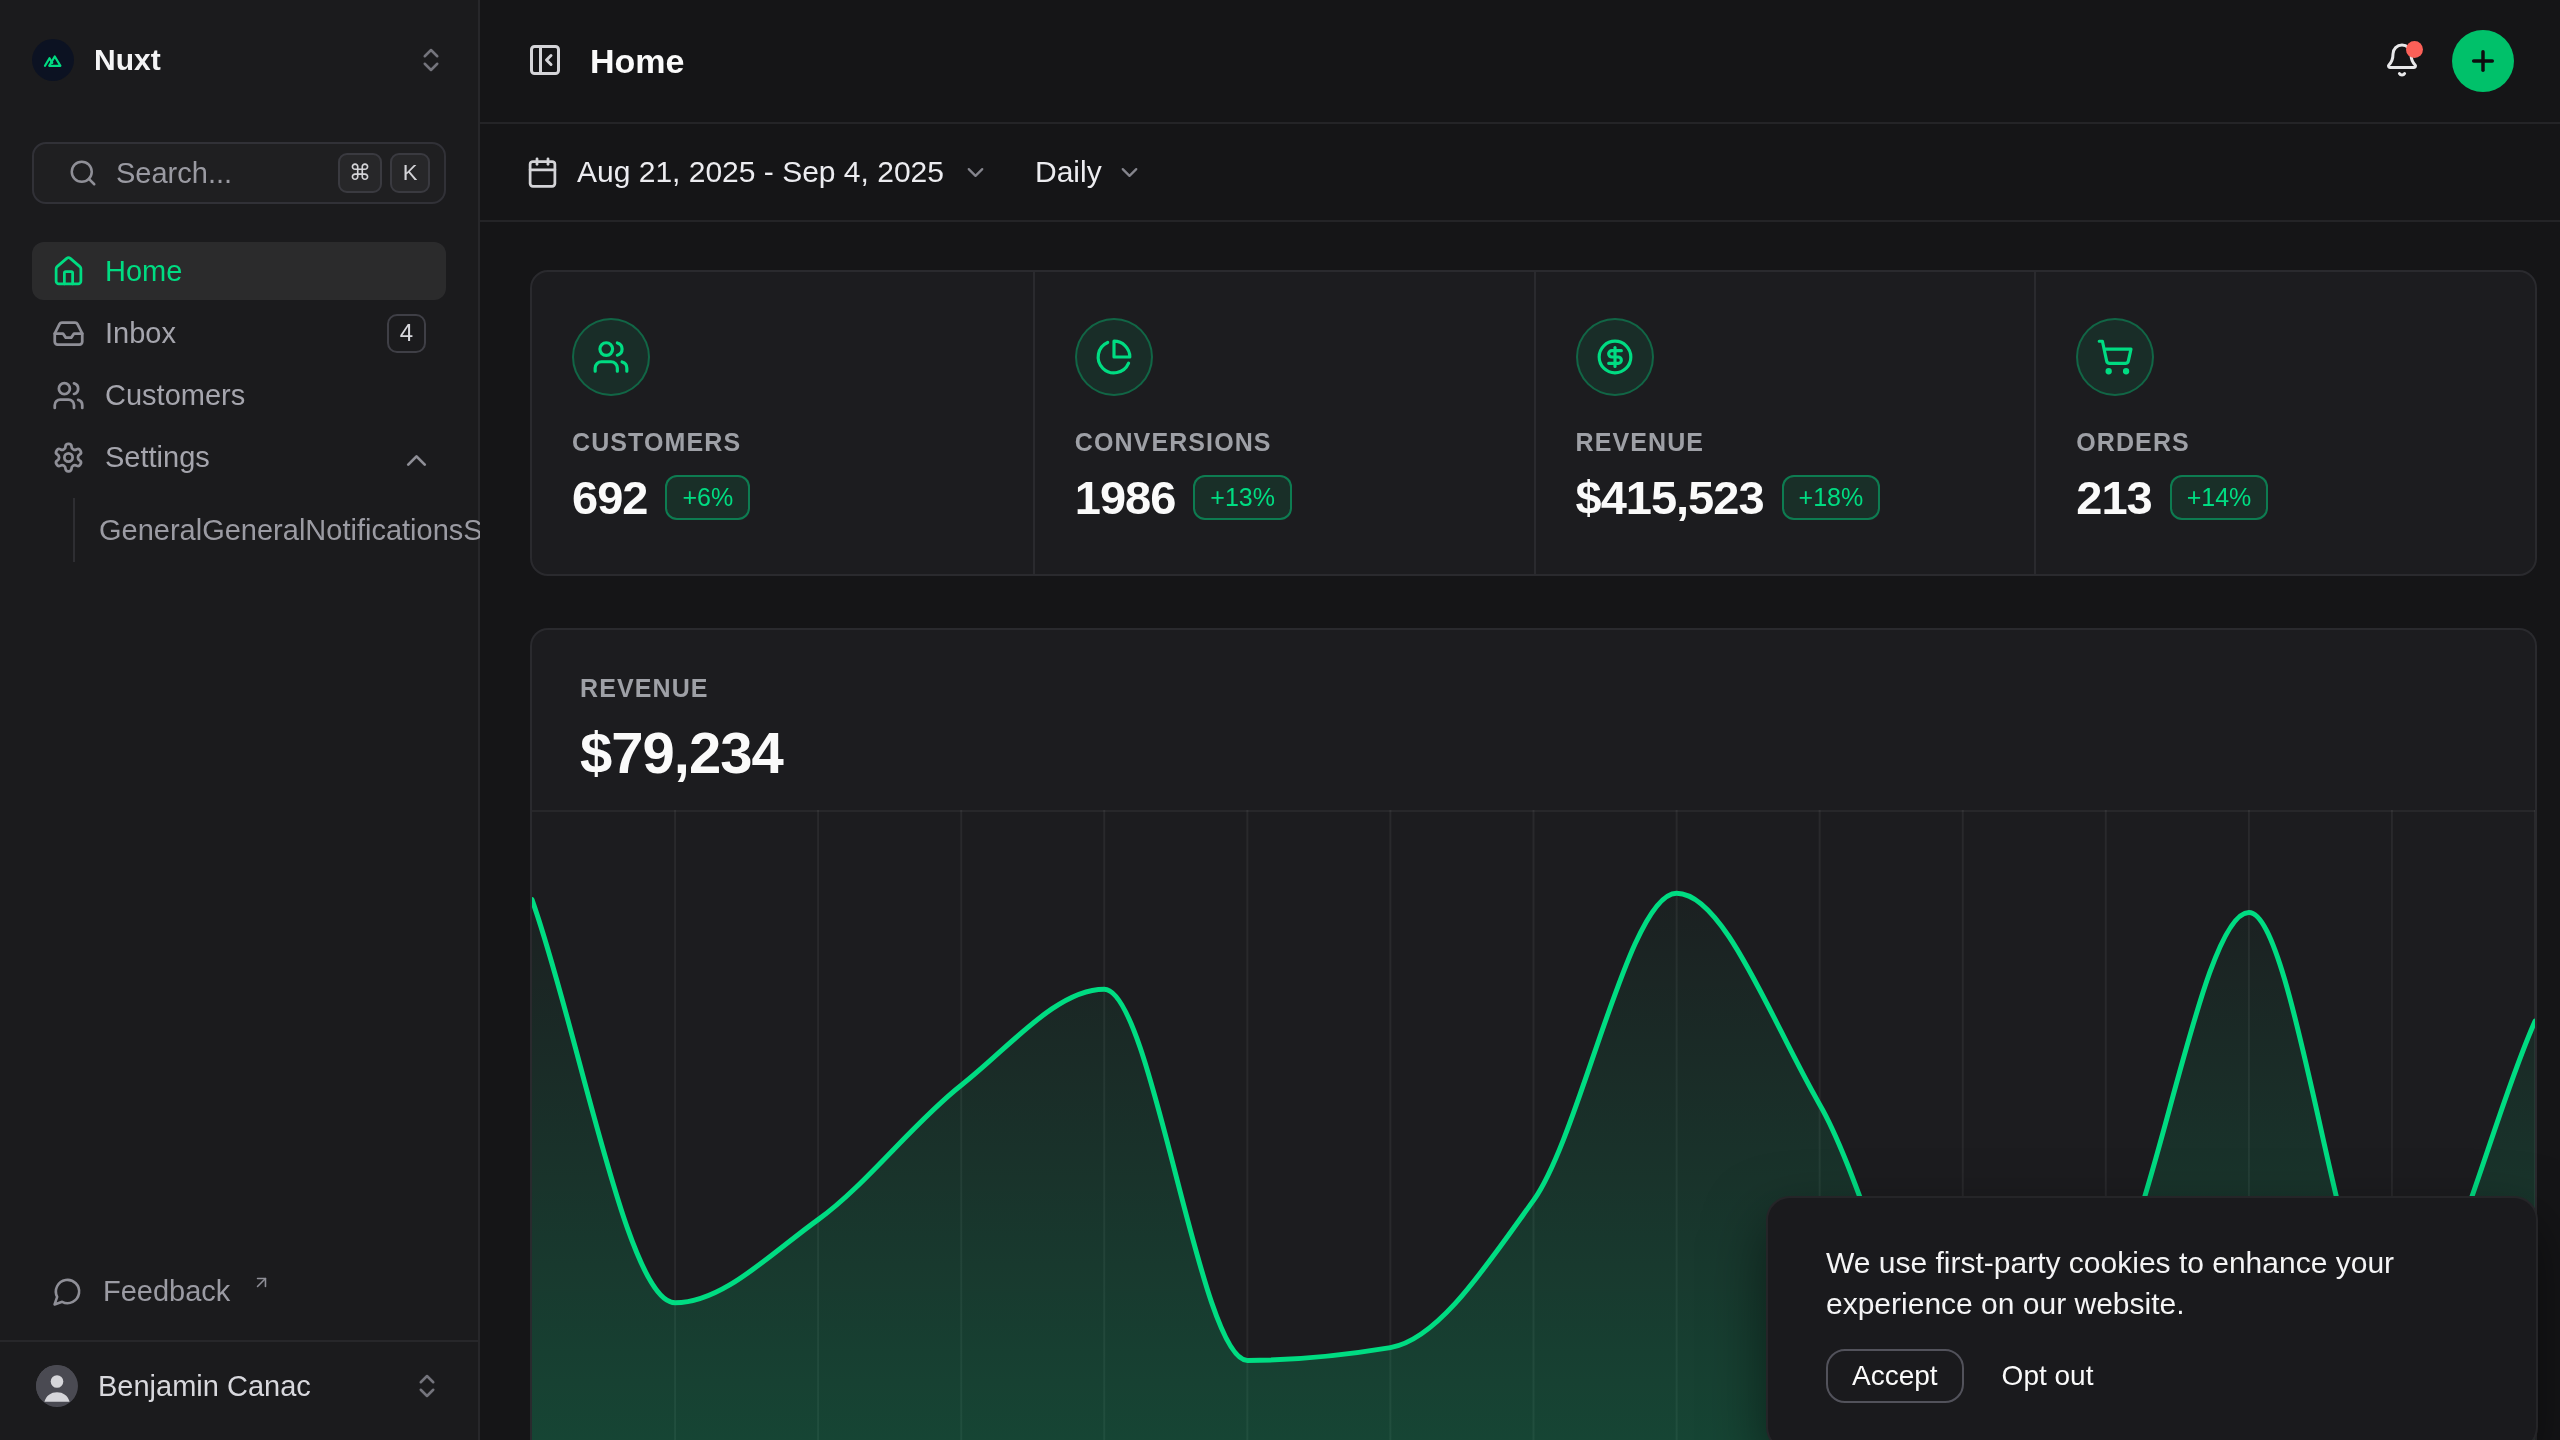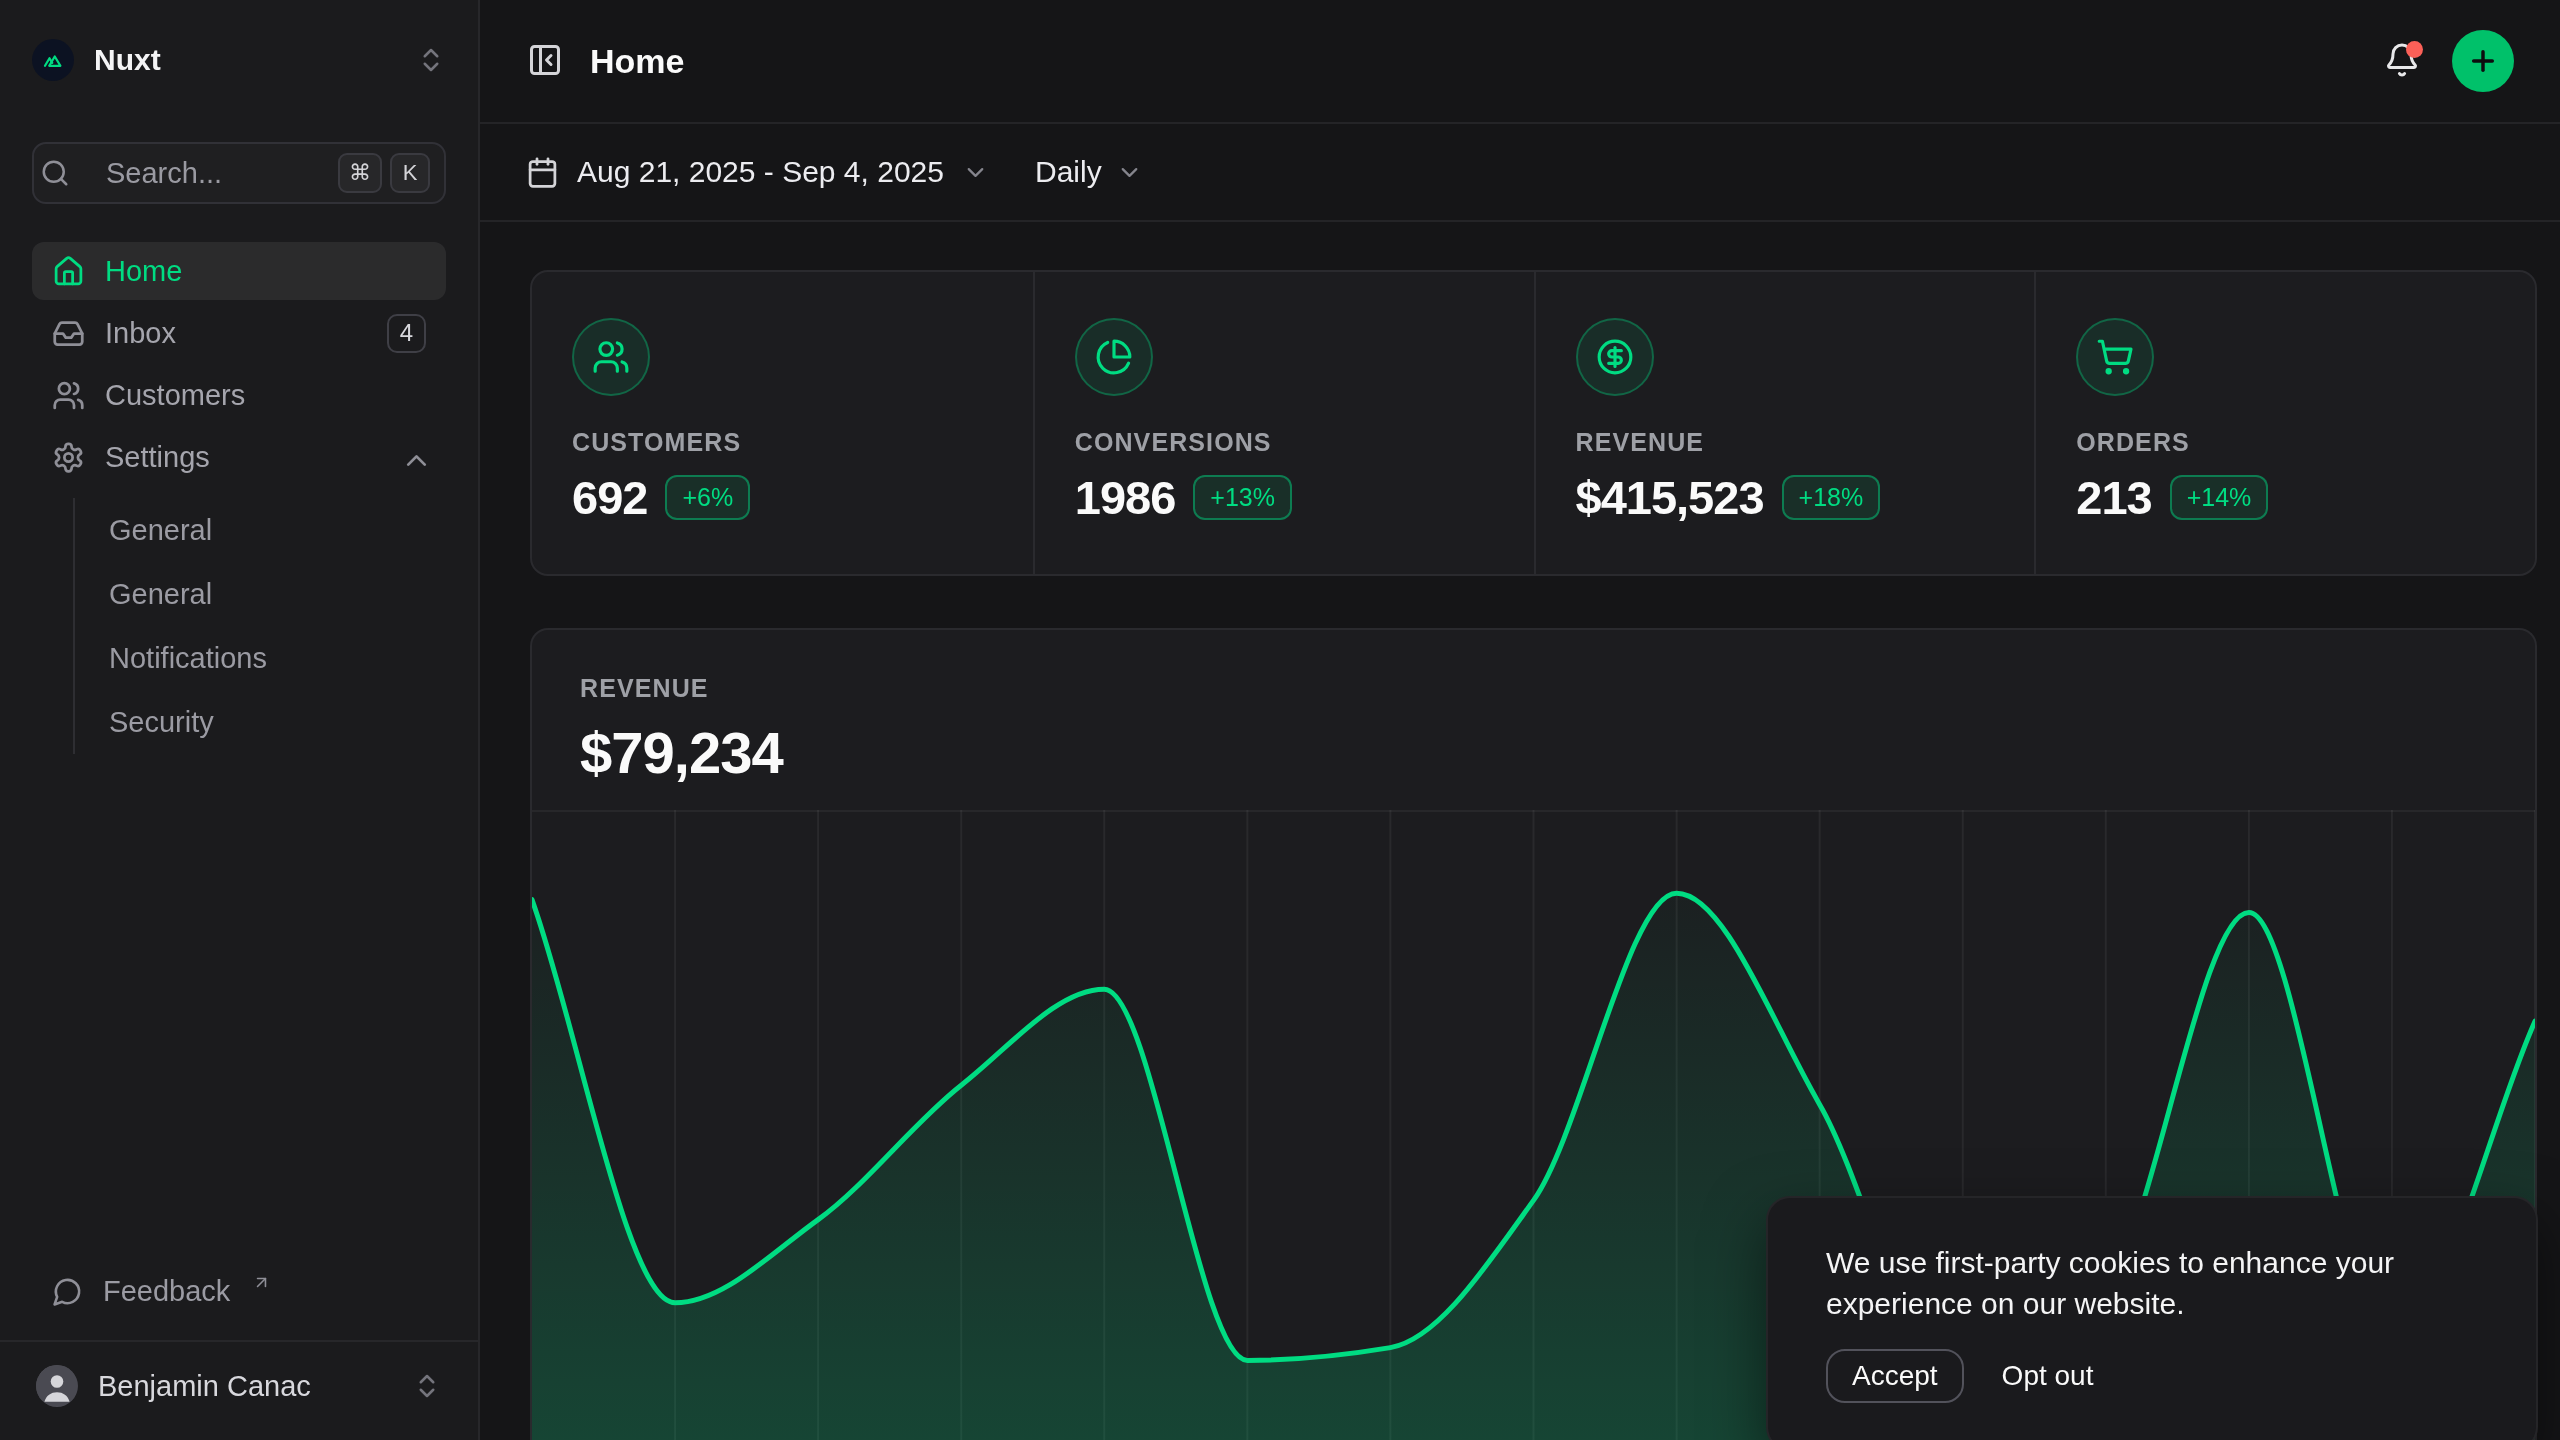--- a/index.html
+++ b/index.html
@@ -25,38 +25,38 @@
   
   .sidebar{width:480px;flex:0 0 480px;background:var(--bg-sidebar);
     border-right:2px solid #27272a;display:flex;flex-direction:column;
     padding:30px 32px 22px;}
   .side-top{display:flex;align-items:center;gap:20px;height:60px;border-radius:12px;cursor:pointer;}
   .logo-circle{width:42px;height:42px;border-radius:50%;background:#0c1222;display:grid;place-items:center;flex:0 0 42px;}
   .logo-circle svg{width:30px;height:30px;}
   .brand{font-size:30px;font-weight:600;color:#f4f4f5;}
   .updown{margin-left:auto;width:30px;height:30px;color:#74747c;}
   .search{margin-top:52px;height:62px;border-radius:14px;border:2px solid #313137;
-    background:rgba(255,255,255,0.02);display:flex;align-items:center;gap:36px;
-    padding:0 14px 0 6px;cursor:pointer;}
+    background:rgba(255,255,255,0.02);display:flex;align-items:center;gap:18px;
+    padding:0 14px 0 34px;cursor:pointer;}
   .search svg{width:30px;height:30px;color:var(--icon);flex:0 0 30px;}
   .search .ph{font-size:29px;color:#9a9aa2;}
   .kbds{margin-left:auto;display:flex;gap:8px;}
   .kbd{min-width:40px;height:40px;padding:0 9px;border-radius:9px;border:2px solid #3a3a40;
     background:rgba(255,255,255,0.04);display:grid;place-items:center;font-size:22px;color:#d4d4d8;}
   .nav{margin-top:38px;display:flex;flex-direction:column;gap:4px;}
   .nav-item{height:58px;border-radius:12px;display:flex;align-items:center;gap:20px;
     padding:0 20px;font-size:29px;font-weight:500;color:var(--txt-mid);cursor:pointer;}
   .nav-item svg{width:33px;height:33px;color:var(--icon);flex:0 0 33px;}
   .nav-item.active{background:rgba(255,255,255,0.07);color:var(--green);}
   .nav-item.active svg{color:var(--green);}
   .count-badge{margin-left:auto;min-width:39px;height:39px;border-radius:10px;border:2px solid #3f3f46;
     display:grid;place-items:center;font-size:24px;color:#d8d8dd;padding:0 8px;}
   .nav-item .chev{margin-left:auto;width:26px;height:26px;color:#85858d;flex:0 0 26px;}
-  .subnav{margin-left:41px;border-left:2px solid #2e2e32;padding-left:34px;
-    display:flex;flex-direction:column;margin-top:8px;}
+  .subnav{margin-left:41px;border-left:2px solid #2e2e32;padding-left:24px;
+    display:flex;flex-direction:row;margin-top:8px;}
   .sub-item{height:64px;display:flex;align-items:center;font-size:29px;color:var(--txt-dim);
     border-radius:10px;cursor:pointer;}
   .side-spacer{flex:1;}
   .side-footer{display:flex;flex-direction:column;gap:6px;}
   .foot-item{height:58px;display:flex;align-items:center;gap:20px;padding:0 20px;
     font-size:29px;color:var(--txt-dim);border-radius:12px;cursor:pointer;}
   .foot-item svg.main-ic{width:31px;height:31px;color:var(--icon);flex:0 0 31px;}
   .ext{width:19px;height:19px;color:var(--icon);margin-bottom:18px;margin-left:2px;}
   .side-sep{border-top:2px solid #27272a;margin:20px -32px 0;}
   .user-row{margin-top:12px;height:64px;display:flex;align-items:center;gap:20px;

